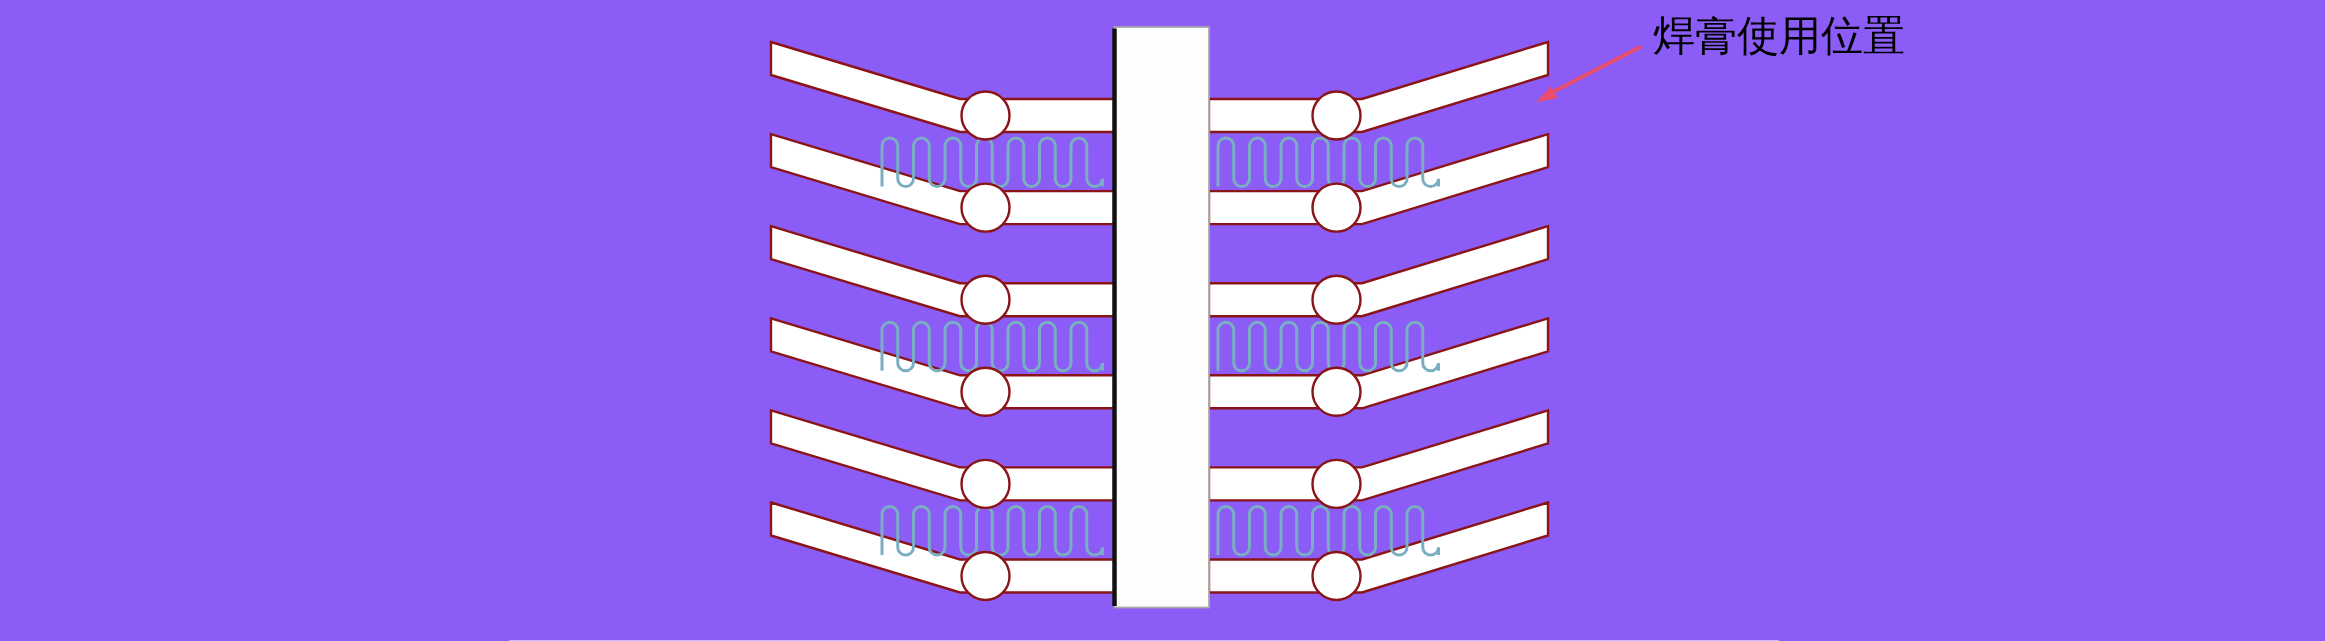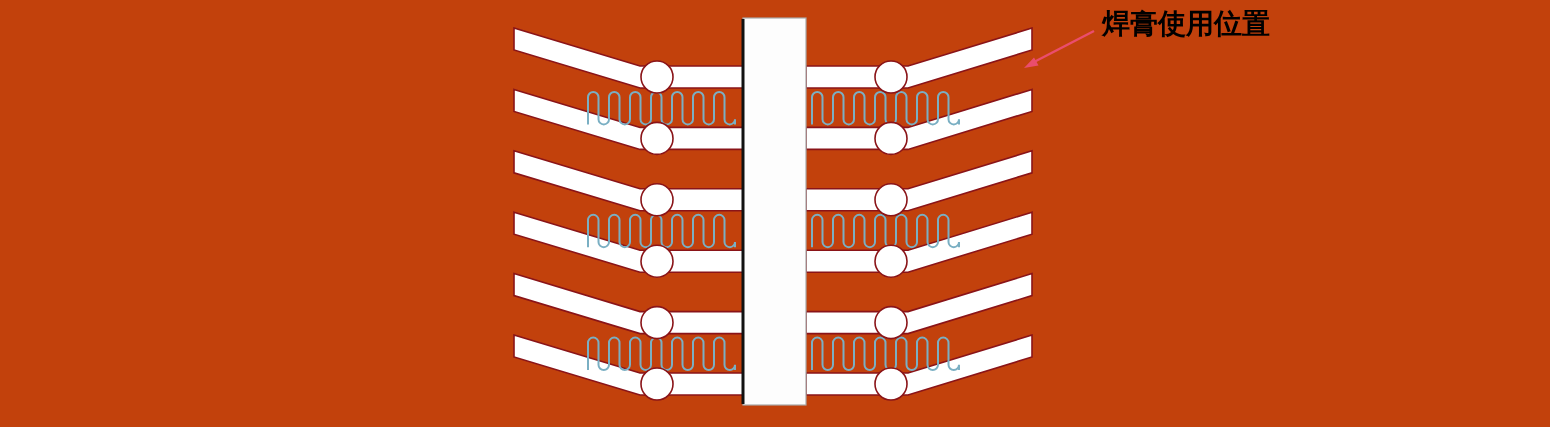--- a/index.html
+++ b/index.html
@@ -1,16 +1,16 @@
 <!DOCTYPE html>
 <html><head>
 <meta charset="utf-8">
 <style>
   html, body { margin:0; padding:0; background:#ffffff; }
-  .stage { position:relative; width:1550px; height:427px; background:#c2410c; overflow:hidden;font-weight:bold; }
+  .stage { position:relative; width:1550px; height:427px; background:#8b5cf6; overflow:hidden; }
   svg { display:block; }
   .annotation-text { font-family:"DejaVu Serif","Liberation Serif",serif; font-size:28px; }
 </style>
 </head>
 <body>
 
 <div class="stage">
   <svg id="stack-svg" width="1550" height="427" viewBox="0 0 1550 427">
     <g id="plates">
         <path d="M 514 28 L 640 66 L 743 66 L 743 88 L 640 88 L 514 50 Z" fill="#ffffff" stroke="#8a1418" stroke-width="1.6" stroke-linejoin="miter"></path>

